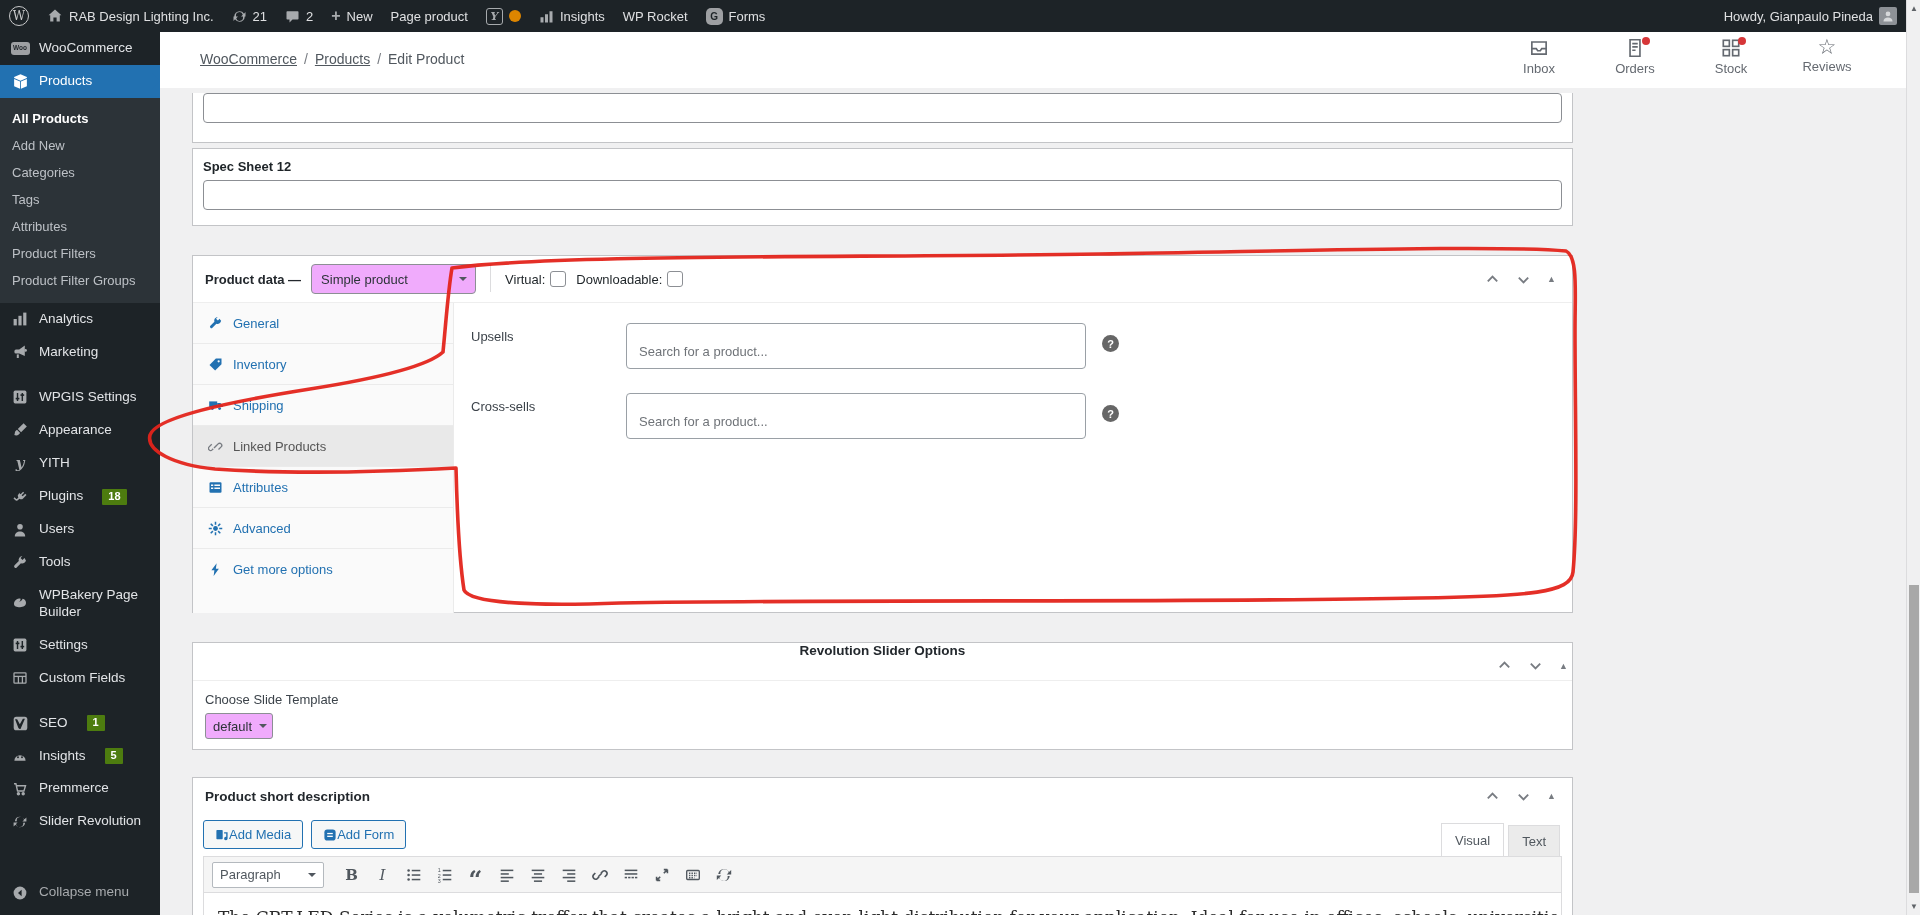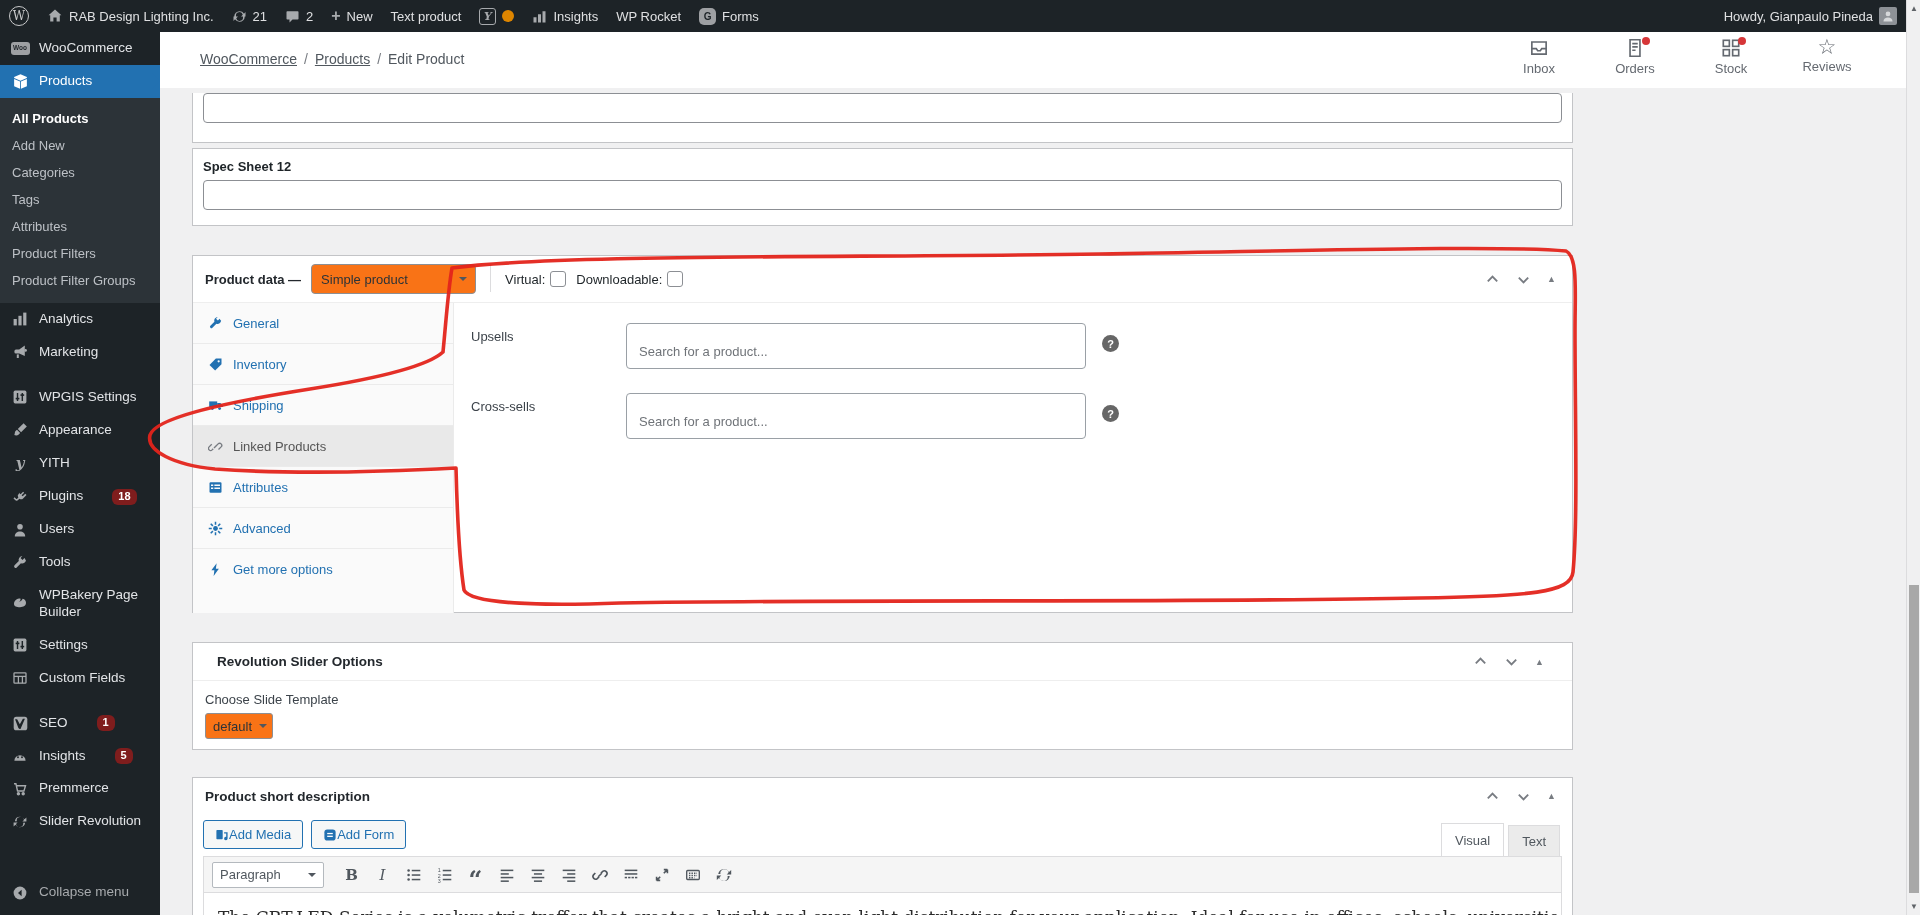--- a/index.html
+++ b/index.html
@@ -26,21 +26,21 @@
   .sidebar { position:absolute; left:0; top:32px; width:160px; height:883px; background:#1d2327; color:#e2e4e7; z-index:30; }
   .mi { position:relative; display:flex; align-items:center; gap:9px; padding:8px 8px 8px 10px; color:#e2e4e7; font-size:13.5px; cursor:pointer; line-height:1.25; }
   .mi .micon { width:20px; min-width:20px; display:inline-flex; justify-content:center; color:#a7aaad; }
   .mi.active { background:#2271b1; color:#fff; }
   .mi.active .micon { color:#fff; }
   .mi.active::after { content:""; position:absolute; right:-8px; top:50%; margin-top:-8px; border:8px solid transparent; border-left-color:#2271b1; }
   .submenu { background:#2c3338; padding:7px 0 9px; }
   .smi { padding:6px 10px 6px 12px; color:#bdc1c6; font-size:13px; cursor:pointer; }
   .smi.current { color:#fff; font-weight:bold; }
   .gap12 { height:12px; }
-  .badge { background:#7f1d1d; color:#fff; border-radius:6px; font-size:11px; font-weight:bold; padding:1px 6px; margin-left:20px; }
+  .badge { background:#4d7c0f; color:#fff; border-radius:1px; font-size:11px; font-weight:bold; padding:1px 6px; margin-left:10px; }
   .collapse { position:absolute; left:0; bottom:6px; width:179px; }
   .collapse .mi { color:#a7aaad; }
   .woobubble { width:19px; height:13px; background:#9ea0a3; border-radius:3px; color:#23282d; font-size:6.5px; font-weight:bold; display:grid; place-items:center; position:relative; }
   .woobubble::after { content:""; position:absolute; left:4px; bottom:-3px; border:3px solid transparent; border-top-color:#9ea0a3; }
 
   
   .main { position:absolute; left:160px; top:32px; width:1746px; height:883px; background:#f0f0f1; }
   .topstrip { position:relative; height:56px; background:#fff; }
   .breadcrumb { position:absolute; left:40px; top:19px; font-size:14px; color:#50575e; }
   .breadcrumb a { color:#50575e; text-decoration:underline; cursor:pointer; }
@@ -57,21 +57,21 @@
 
   .p1 { height:50px; margin-bottom:5px; border-top:none; }
   .p1 .txt-input { margin-top:5px; }
   .p2 { height:78px; margin-bottom:29px; }
   .p2 .flabel { display:block; font-weight:bold; padding:10px 10px 6px; font-size:13px; color:#1d2327; }
 
   
   .pd { height:358px; margin-bottom:29px; }
   .pd-head { height:47px; display:flex; align-items:center; padding:0 12px; border-bottom:1px solid #eee; gap:10px; }
   .pd-title { font-weight:bold; font-size:13px; color:#23282d; white-space:nowrap; }
-  .select { position:relative; display:inline-flex; align-items:center; border:1px solid #8c8f94; border-radius:4px; background:#f97316; height:30px; padding:0 26px 0 9px; font-size:13px; color:#2c3338; cursor:pointer; }
+  .select { position:relative; display:inline-flex; align-items:center; border:1px solid #8c8f94; border-radius:4px; background:#f0abfc; height:30px; padding:0 26px 0 9px; font-size:13px; color:#2c3338; cursor:pointer; }
   .select .caret { position:absolute; right:8px; top:12px; border:4px solid transparent; border-top-color:#50575e; }
   .vr { width:1px; height:26px; background:#dcdcde; margin:0 4px; }
   .chk-label { display:flex; align-items:center; gap:5px; font-size:13px; color:#1d2327; }
   .checkbox { width:16px; height:16px; border:1px solid #8c8f94; border-radius:3px; background:#fff; cursor:pointer; }
   .pnl-ctrl { margin-left:auto; display:flex; align-items:center; gap:16px; color:#787c82; padding-right:4px; }
   .pnl-ctrl svg { cursor:pointer; }
   .tog { font-size:9px; color:#787c82; cursor:pointer; }
   .pd-body { display:flex; height:310px; }
   .pd-tabs { width:261px; background:#fafafa; border-right:1px solid #ebebeb; }
   .pdt { height:41px; display:flex; align-items:center; gap:9px; padding-left:14px; border-bottom:1px solid #ebebeb; color:#2271b1; font-size:13px; cursor:pointer; }
@@ -79,21 +79,21 @@
   .pdt.active { background:#e9e9e9; color:#555; }
   .pdt.active .ticon { color:#787c82; }
   .pd-right { flex:1; position:relative; }
   .frow-label { position:absolute; left:17px; font-size:13px; color:#3c434a; }
   .s2box { position:absolute; left:172px; width:460px; height:46px; border:1px solid #9aa0a6; border-radius:4px; background:#fff; cursor:text; }
   .s2ph { position:absolute; left:12px; bottom:9px; color:#6f7378; font-size:13px; }
   .help { position:absolute; width:17px; height:17px; border-radius:50%; background:#666; color:#fff; font-size:11px; font-weight:bold; display:grid; place-items:center; cursor:pointer; }
 
   
   .rev { height:108px; margin-bottom:27px; }
-  .rev-head { height:38px; display:flex; align-items:center; padding:0 24px; border-bottom:1px solid #eee; }
+  .rev-head { height:38px; display:flex; align-items:center; padding:0 0; border-bottom:1px solid #eee;flex-direction:column; }
   .rev-title, .desc-title { font-weight:bold; font-size:13.5px; color:#23282d; }
   .rev-body { padding:11px 12px; }
   .rev-lbl { font-size:13px; color:#3c434a; }
   .select.small { height:26px; margin-top:6px; padding:0 20px 0 7px; border-radius:3px; }
   .select.small .caret { top:10px; right:5px; }
 
   
   .desc { height:145px; overflow:hidden; }
   .desc-head { height:36px; display:flex; align-items:center; padding:0 12px; }
   .media-row { position:absolute; left:10px; top:42px; display:flex; gap:8px; }
@@ -143,21 +143,21 @@
           <path d="M3 3h14a1 1 0 0 1 1 1v9a1 1 0 0 1-1 1h-7l-4 4v-4H3a1 1 0 0 1-1-1V4a1 1 0 0 1 1-1z"></path>
         </svg>
     </span>
     <span>2</span>
   </div>
   <div class="ab-item">
     <span class="ab-icon" style="font-size:16px;font-weight:bold;">+</span>
     <span>New</span>
   </div>
   <div class="ab-item">
-    <span>Text product</span>
+    <span>Page product</span>
   </div>
   <div class="ab-item">
     <span class="ybox">Y</span>
     <span class="ydot"></span>
   </div>
   <div class="ab-item">
     <span class="ab-icon">
       <svg width="15" height="15" viewBox="0 0 20 20" fill="currentColor">
           <rect x="2" y="11" width="4" height="7"></rect>
           <rect x="8" y="7" width="4" height="11"></rect>

